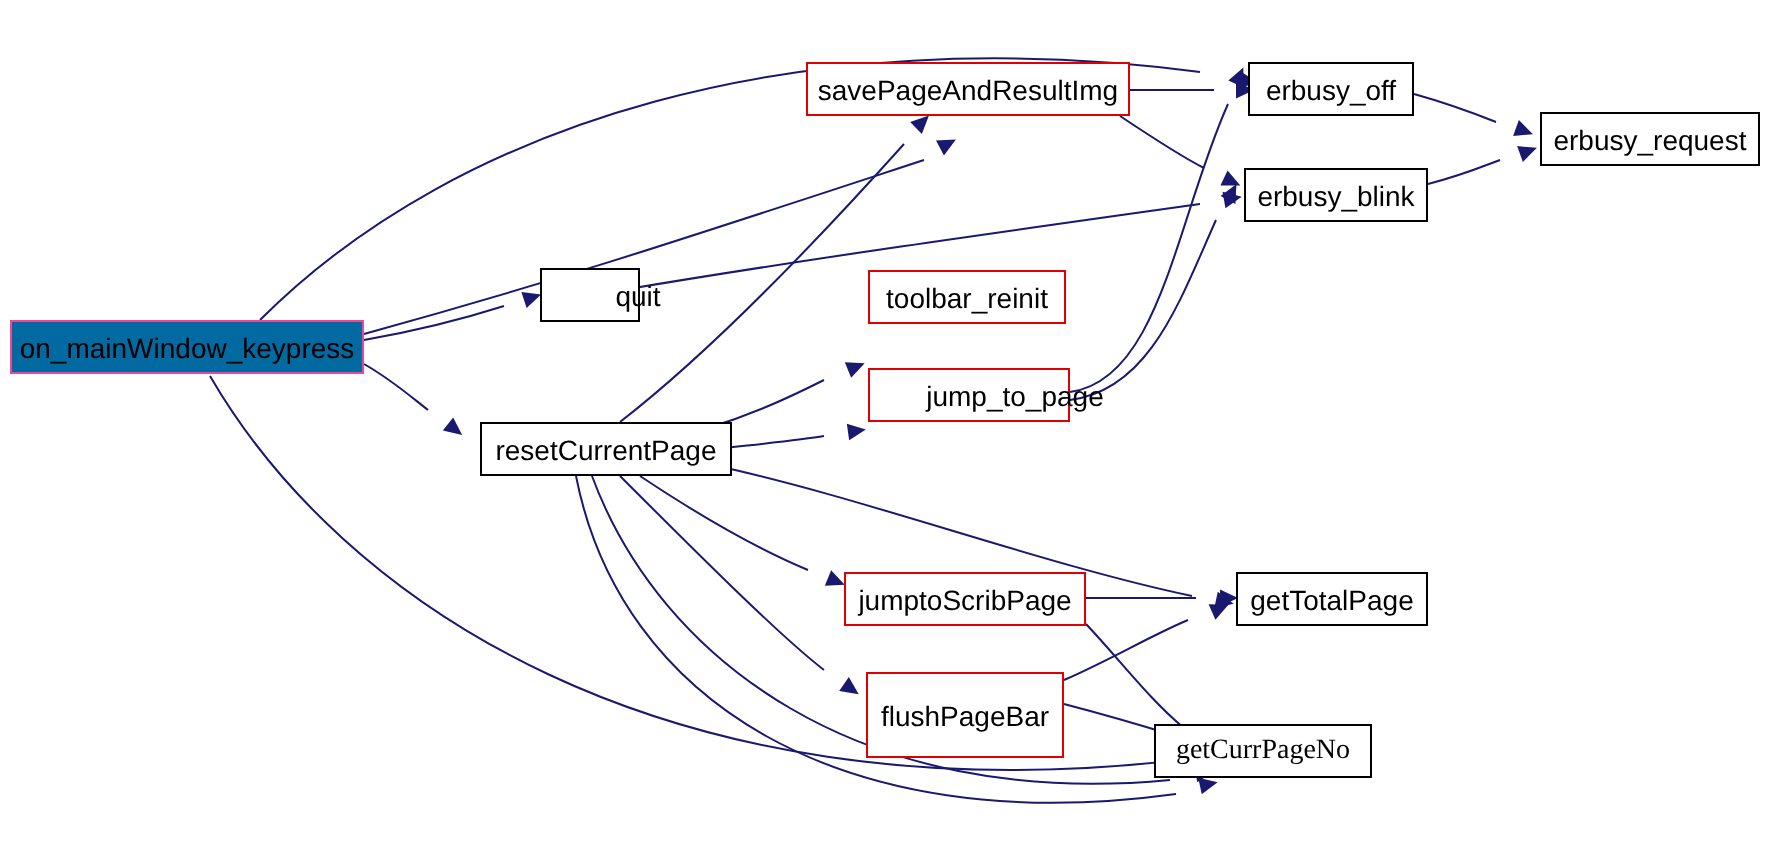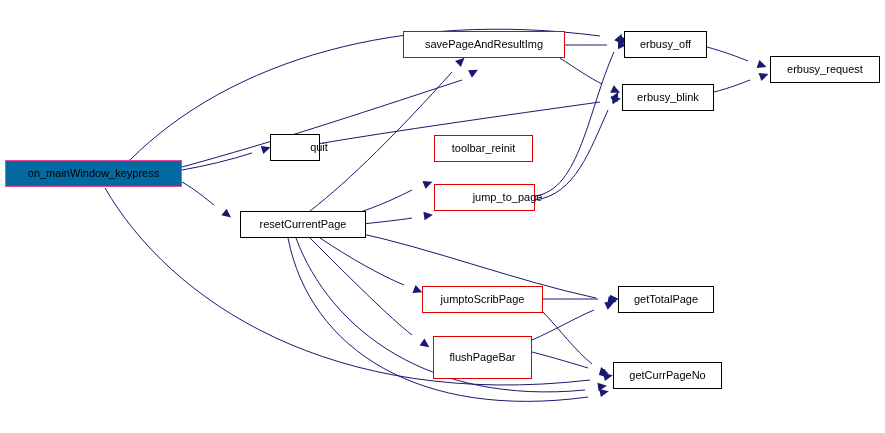--- a/index.html
+++ b/index.html
@@ -8,21 +8,21 @@
     width:885px;height:433px;
     background:#ffffff;
     font-family:"Liberation Sans", sans-serif;
     overflow:hidden;
   }
   #edges{position:absolute;left:0;top:0;width:885px;height:433px;}
   .node{
     position:absolute;
     box-sizing:border-box;
     display:flex;align-items:center;justify-content:center;
-    font-size:11px;
+    font-size:14px;
     line-height:1;
     color:#000000;
     background:#ffffff;
     white-space:nowrap;
     letter-spacing:0px;
   }
   .node.black{border:1px solid #000000;}
   .node.red{border:1px solid #e00000;}
   .node.current{border:1px solid #ec4899;background:#0369a1;}
 </style>
@@ -136,16 +136,16 @@
       <div class="node black" style="left: 624px; top: 31px; width: 83px; height: 27px;">erbusy_off</div>
       <div class="node black" style="left: 770px; top: 56px; width: 110px; height: 27px;">erbusy_request</div>
       <div class="node black" style="left: 622px; top: 84px; width: 92px; height: 27px;">erbusy_blink</div>
       <div class="node black" style="left: 270px; top: 134px; width: 41px; height: 27px; padding-left: 48px;">quit</div>
       <div class="node red" style="left: 434px; top: 135px; width: 99px; height: 27px;">toolbar_reinit</div>
       <div class="node red" style="left: 434px; top: 184px; width: 101px; height: 27px; padding-left: 46px;">jump_to_page</div>
       <div class="node black" style="left: 228px; top: 211px; width: 126px; height: 27px; margin-left: 12px;">resetCurrentPage</div>
       <div class="node red" style="left: 422px; top: 286px; width: 121px; height: 27px;">jumptoScribPage</div>
       <div class="node black" style="left: 618px; top: 286px; width: 96px; height: 27px;">getTotalPage</div>
       <div class="node red" style="left: 433px; top: 336px; width: 99px; height: 43px;">flushPageBar</div>
-      <div class="node black" style="left: 613px; top: 362px; width: 109px; height: 27px;">getCurrPageNo</div>
+      <div class="node black" style="left: 577px; top: 362px; width: 109px; height: 27px; font-family: Liberation Serif, serif;">getCurrPageNo</div>
     </div>
 
 </div>
 
 </body></html>

